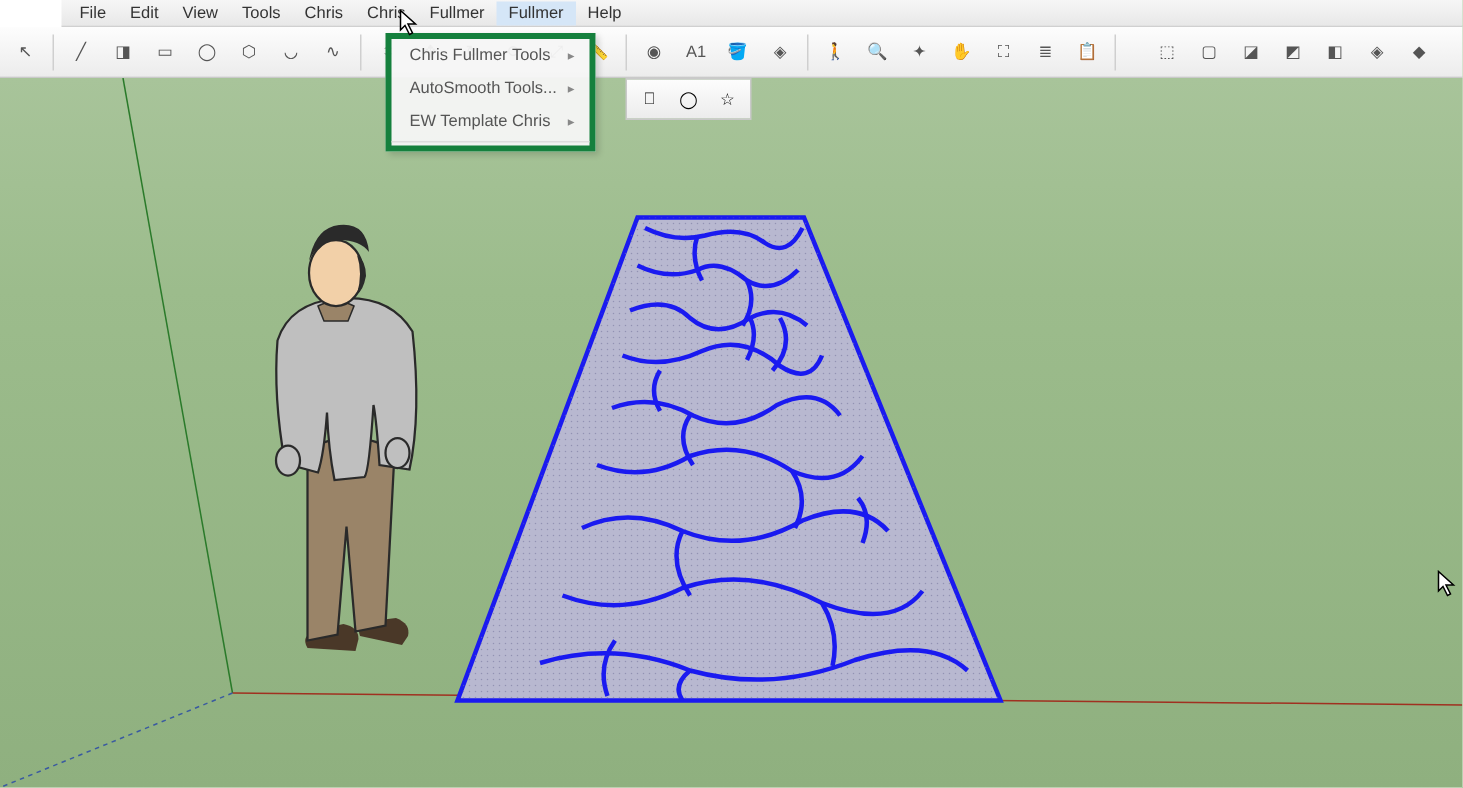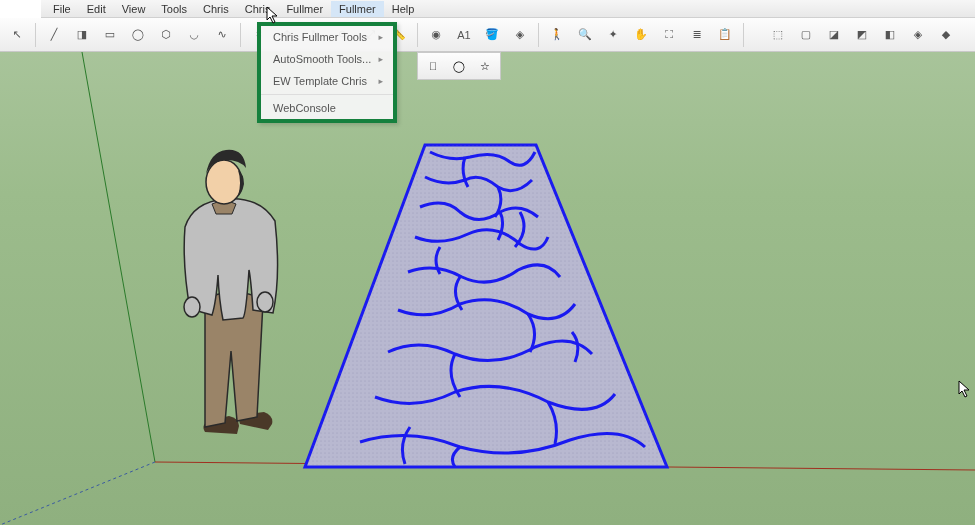--- a/index.html
+++ b/index.html
@@ -160,23 +160,20 @@
     </div>
     <div class="item">
       <span>AutoSmooth Tools...</span>
       <span class="arrow">▸</span>
     </div>
     <div class="item">
       <span>EW Template Chris</span>
       <span class="arrow">▸</span>
     </div>
     <div class="div"></div>
-    <div class="item">
-      <span>WebConsole</span>
-    </div>
   </div>
 
 <div class="viewport">
   <div class="sky"></div>
   <svg class="scene" viewBox="0 0 975 473">
 
     <line x1="155" y1="410" x2="82" y2="0" stroke="#2a7a2a" stroke-width="1"></line>
     <line x1="155" y1="410" x2="975" y2="418" stroke="#a03020" stroke-width="1"></line>
     <line x1="155" y1="410" x2="0" y2="473" stroke="#3a5aa0" stroke-width="1" stroke-dasharray="3 3"></line>
 

